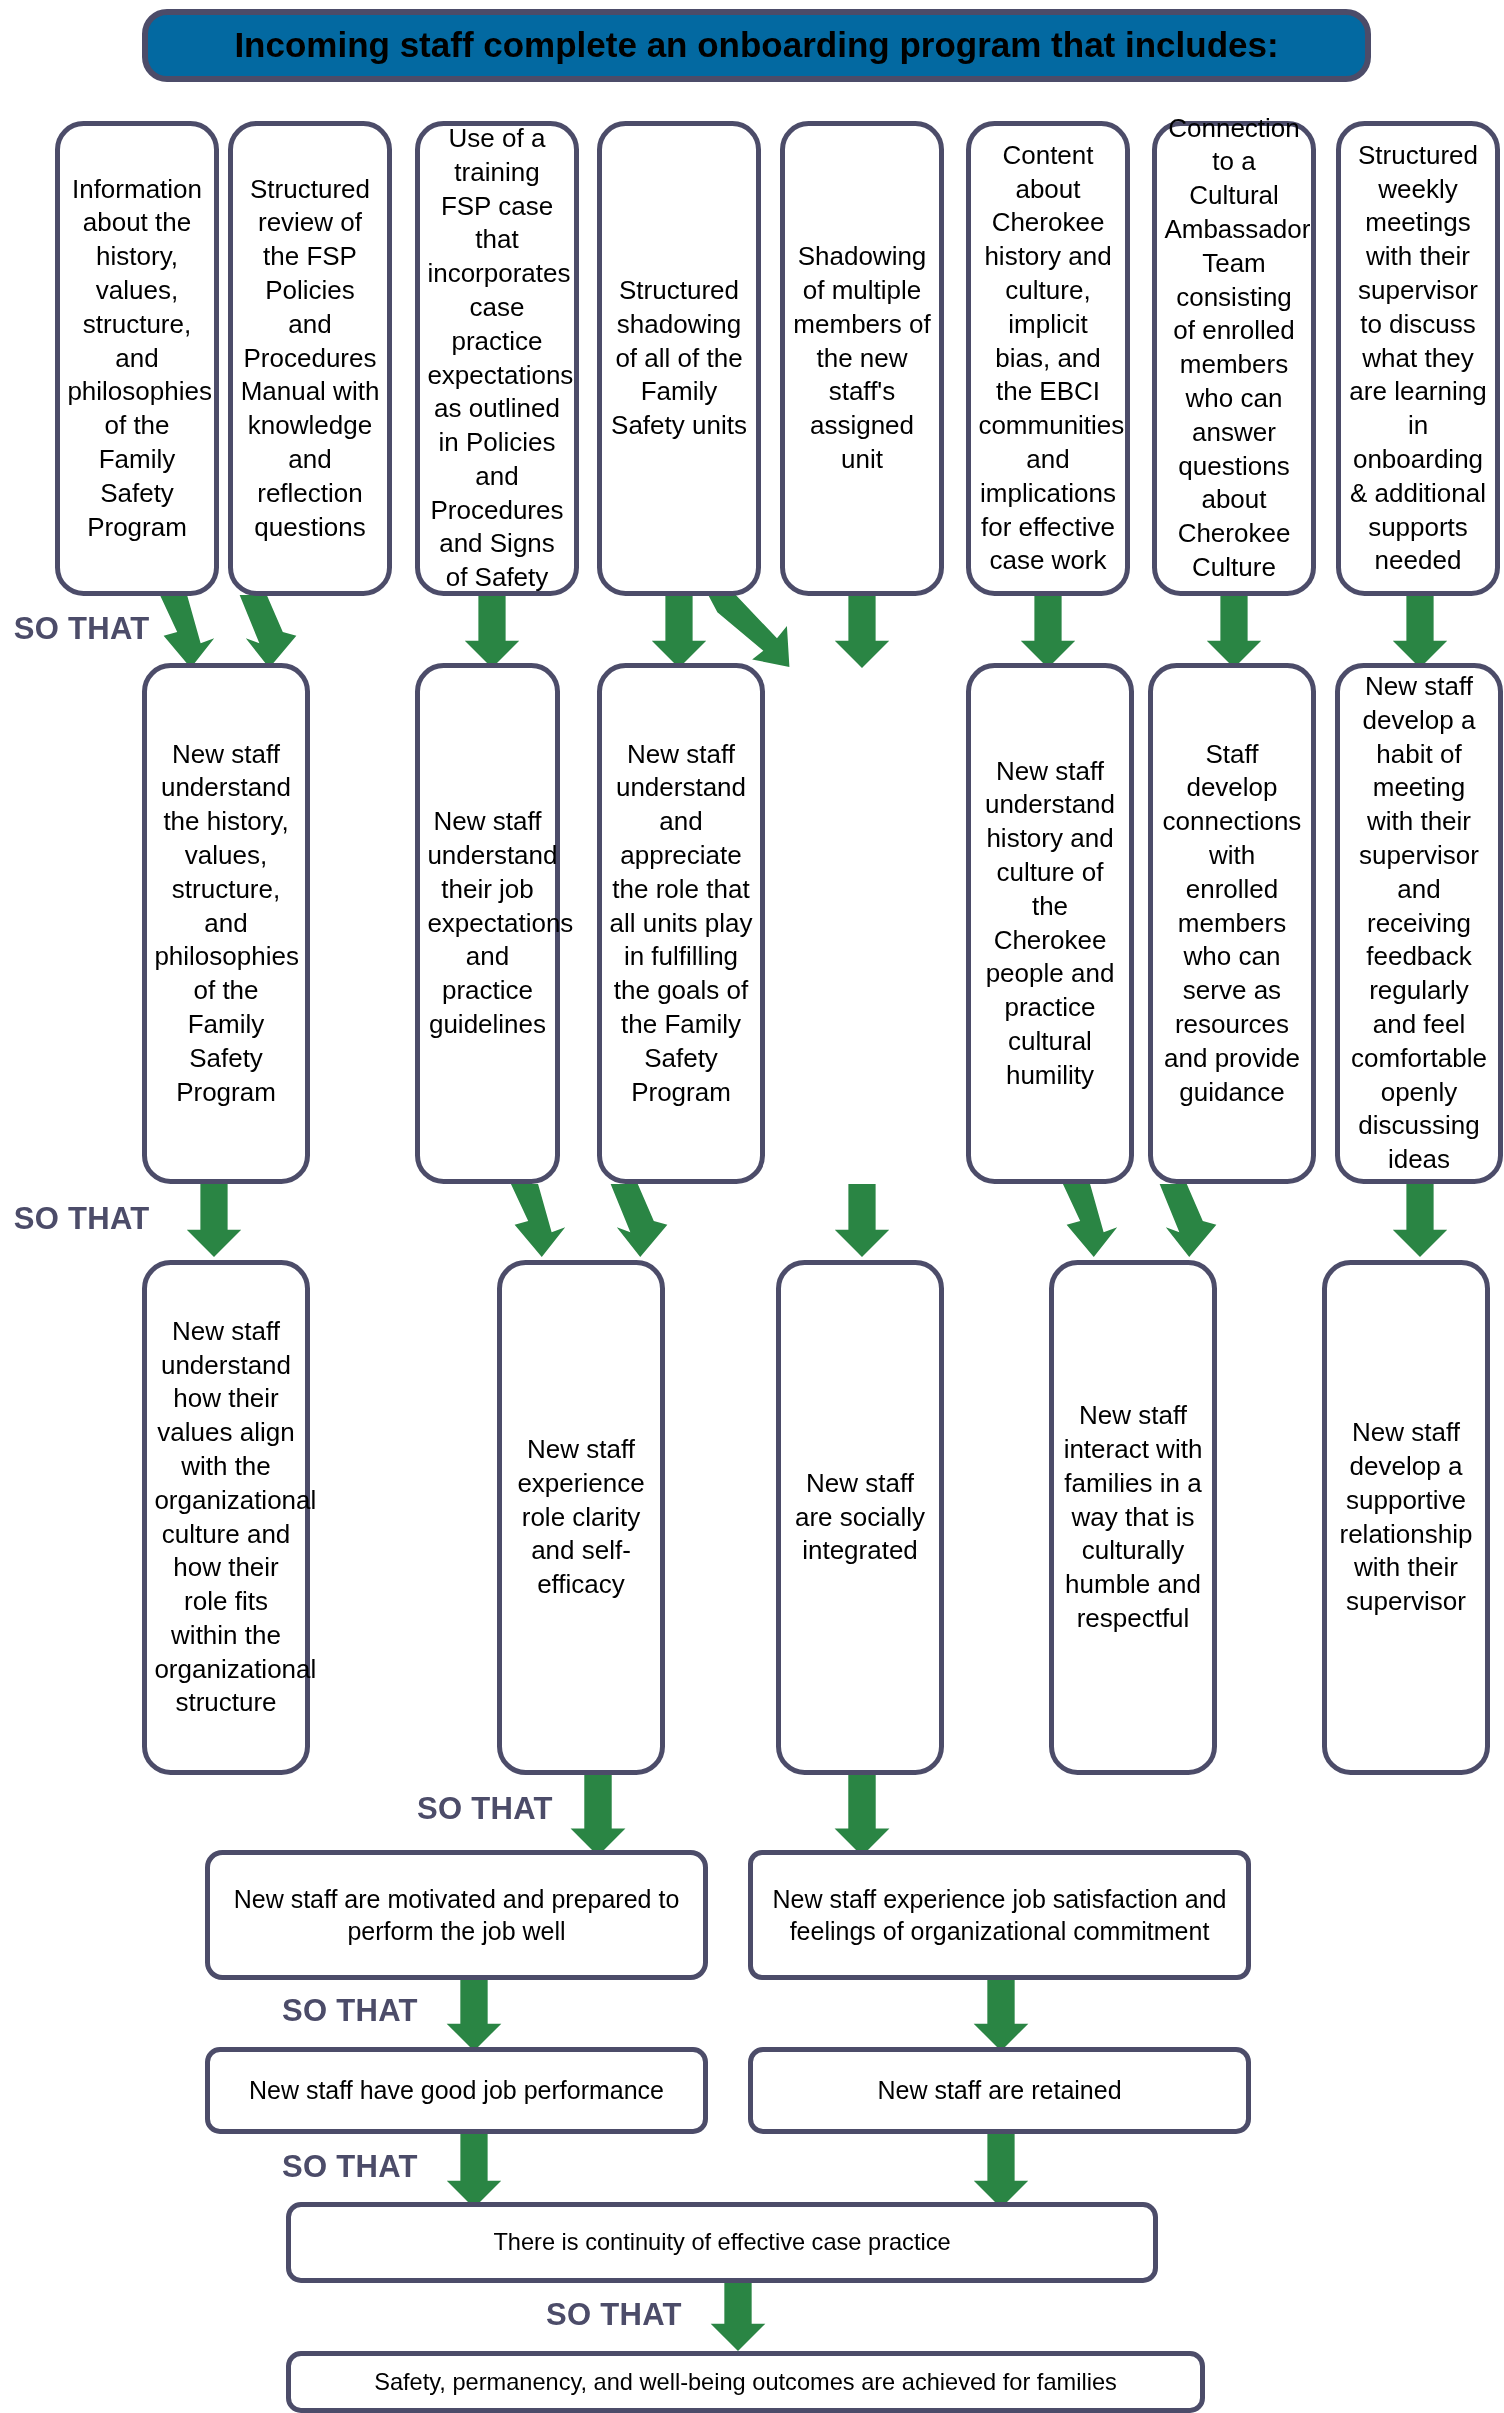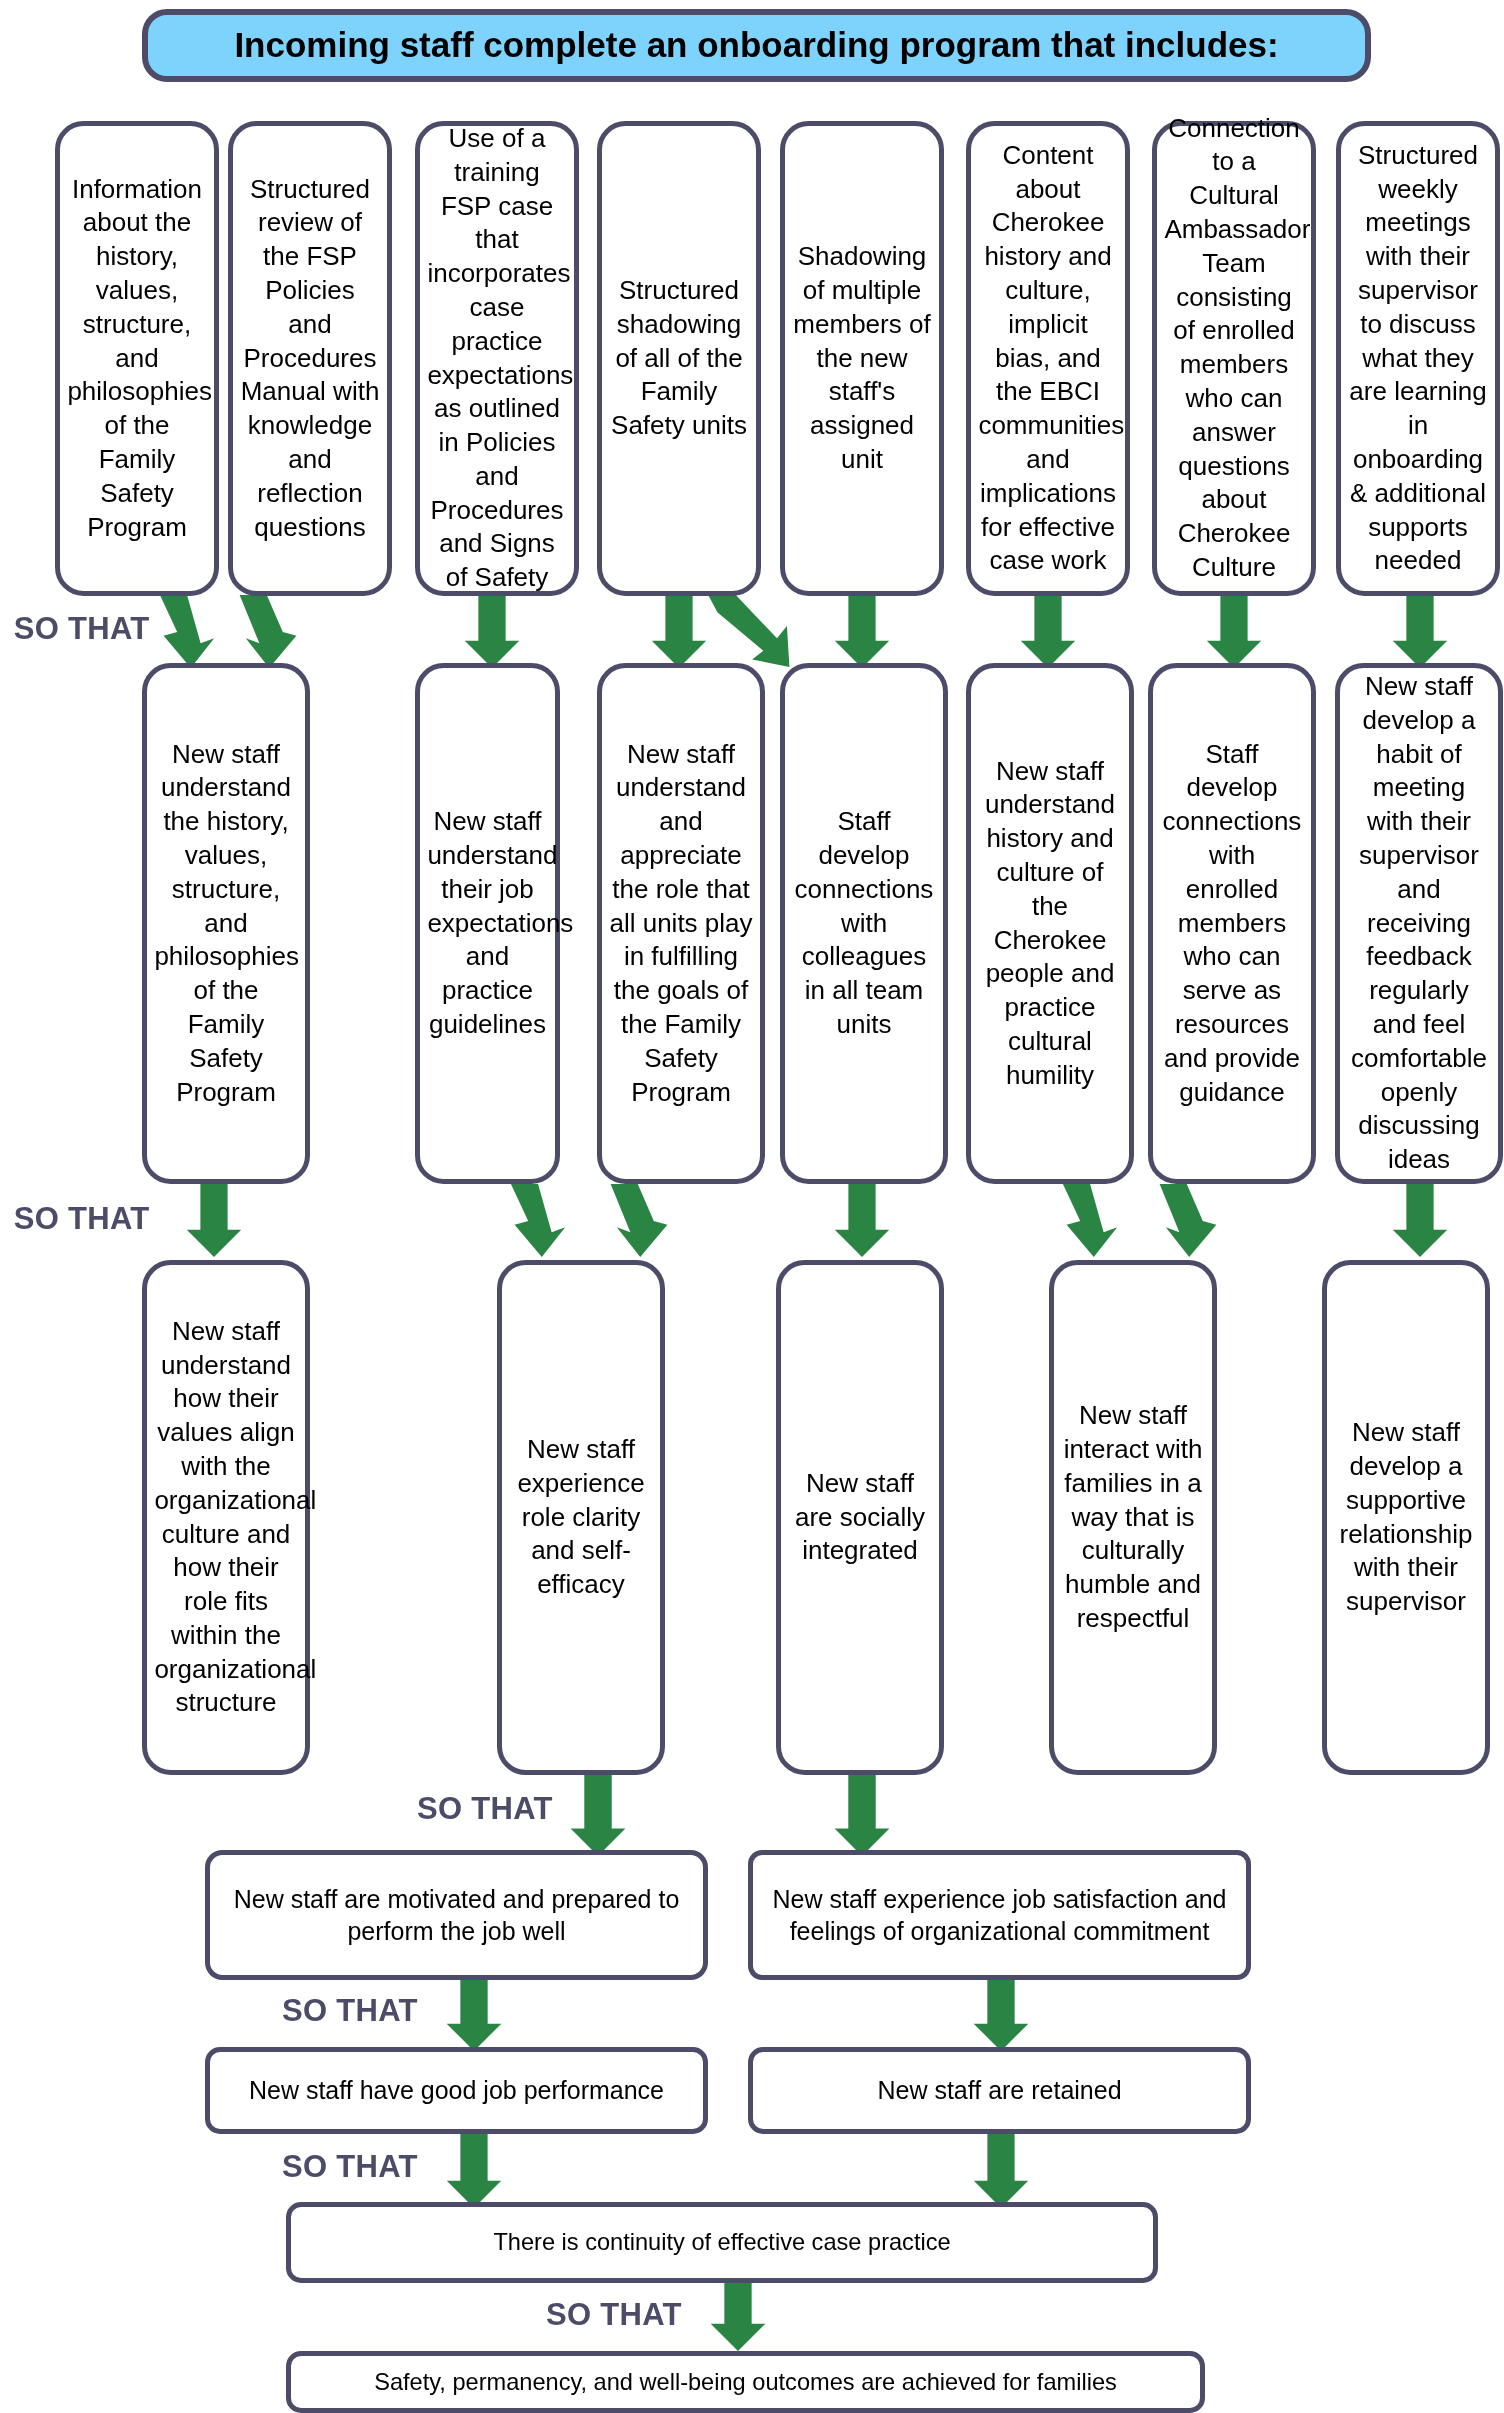--- a/index.html
+++ b/index.html
@@ -31,21 +31,21 @@
   .t3{font-size:26px;}
   .t4{font-size:25px;}
   .t5{font-size:25px;}
   .t6{font-size:23.6px;}
 
   .title-box{
     position:absolute;
     box-sizing:border-box;
     border:6.8px solid #4c4c69;
     border-radius:25px;
-    background:#7dd3fc;
+    background:#0369a1;
     display:flex;align-items:center;justify-content:center;
     font-size:35px;font-weight:bold;color:#000000;text-align:center;
     z-index:3;
   }
 
   .sothat{
     position:absolute;
     font-size:31px;
     font-weight:bold;
     color:#4c4c69;
@@ -236,23 +236,20 @@
 
   <div class="box t2" style="left:142px;top:663px;width:168px;height:521px;">
     <span>New staff understand the history, values, structure, and philosophies of the Family Safety Program</span>
   </div>
   <div class="box t2" style="left:415px;top:663px;width:145px;height:521px;">
     <span>New staff understand their job expectations and practice guidelines</span>
   </div>
   <div class="box t2" style="left:597px;top:663px;width:168px;height:521px;">
     <span>New staff understand and appreciate the role that all units play in fulfilling the goals of the Family Safety Program</span>
   </div>
-  <div class="box t2" style="left:780px;top:663px;width:168px;height:521px;">
-    <span>Staff develop connections with colleagues in all team units</span>
-  </div>
   <div class="box t2" style="left:966px;top:663px;width:168px;height:521px;">
     <span>New staff understand history and culture of the Cherokee people and practice cultural humility</span>
   </div>
   <div class="box t2" style="left:1148px;top:663px;width:168px;height:521px;">
     <span>Staff develop connections with enrolled members who can serve as resources and provide guidance</span>
   </div>
   <div class="box t2" style="left:1335px;top:663px;width:168px;height:521px;">
     <span>New staff develop a habit of meeting with their supervisor and receiving feedback regularly and feel comfortable openly discussing ideas</span>
   </div>
 

